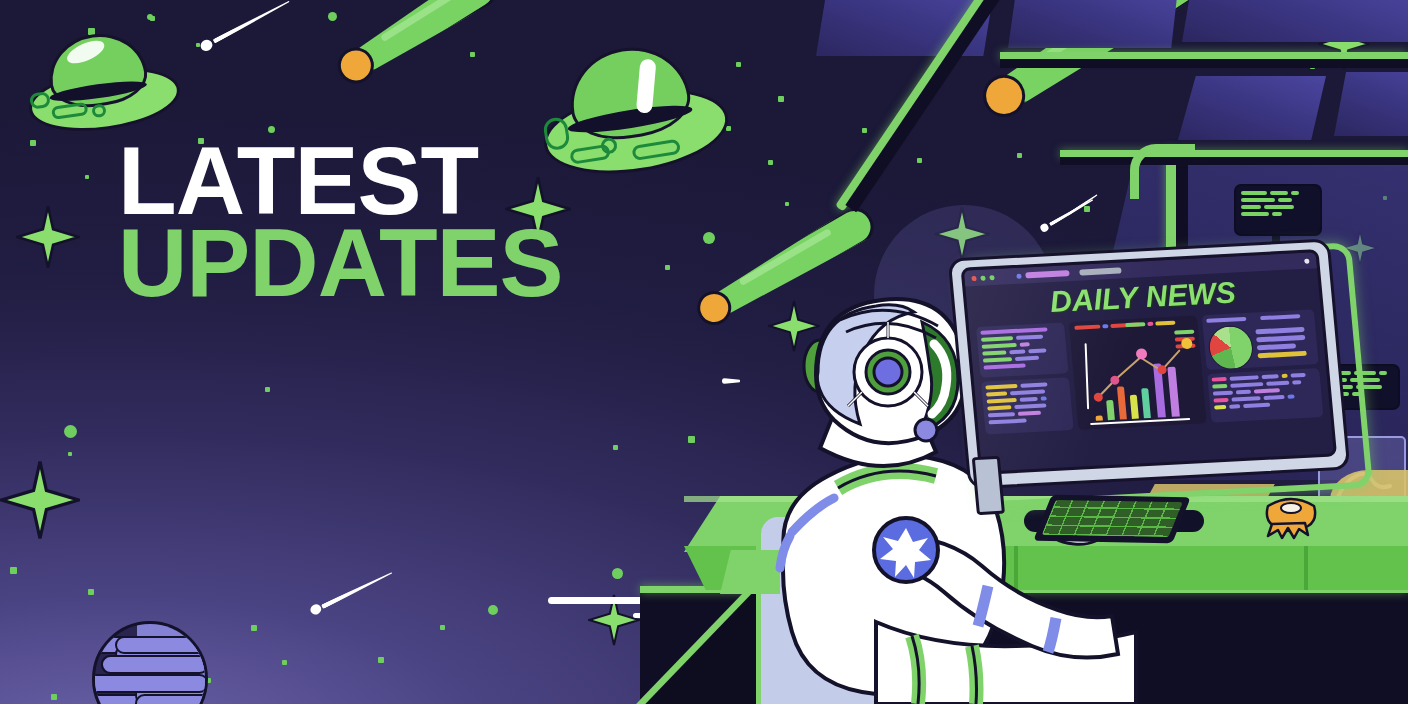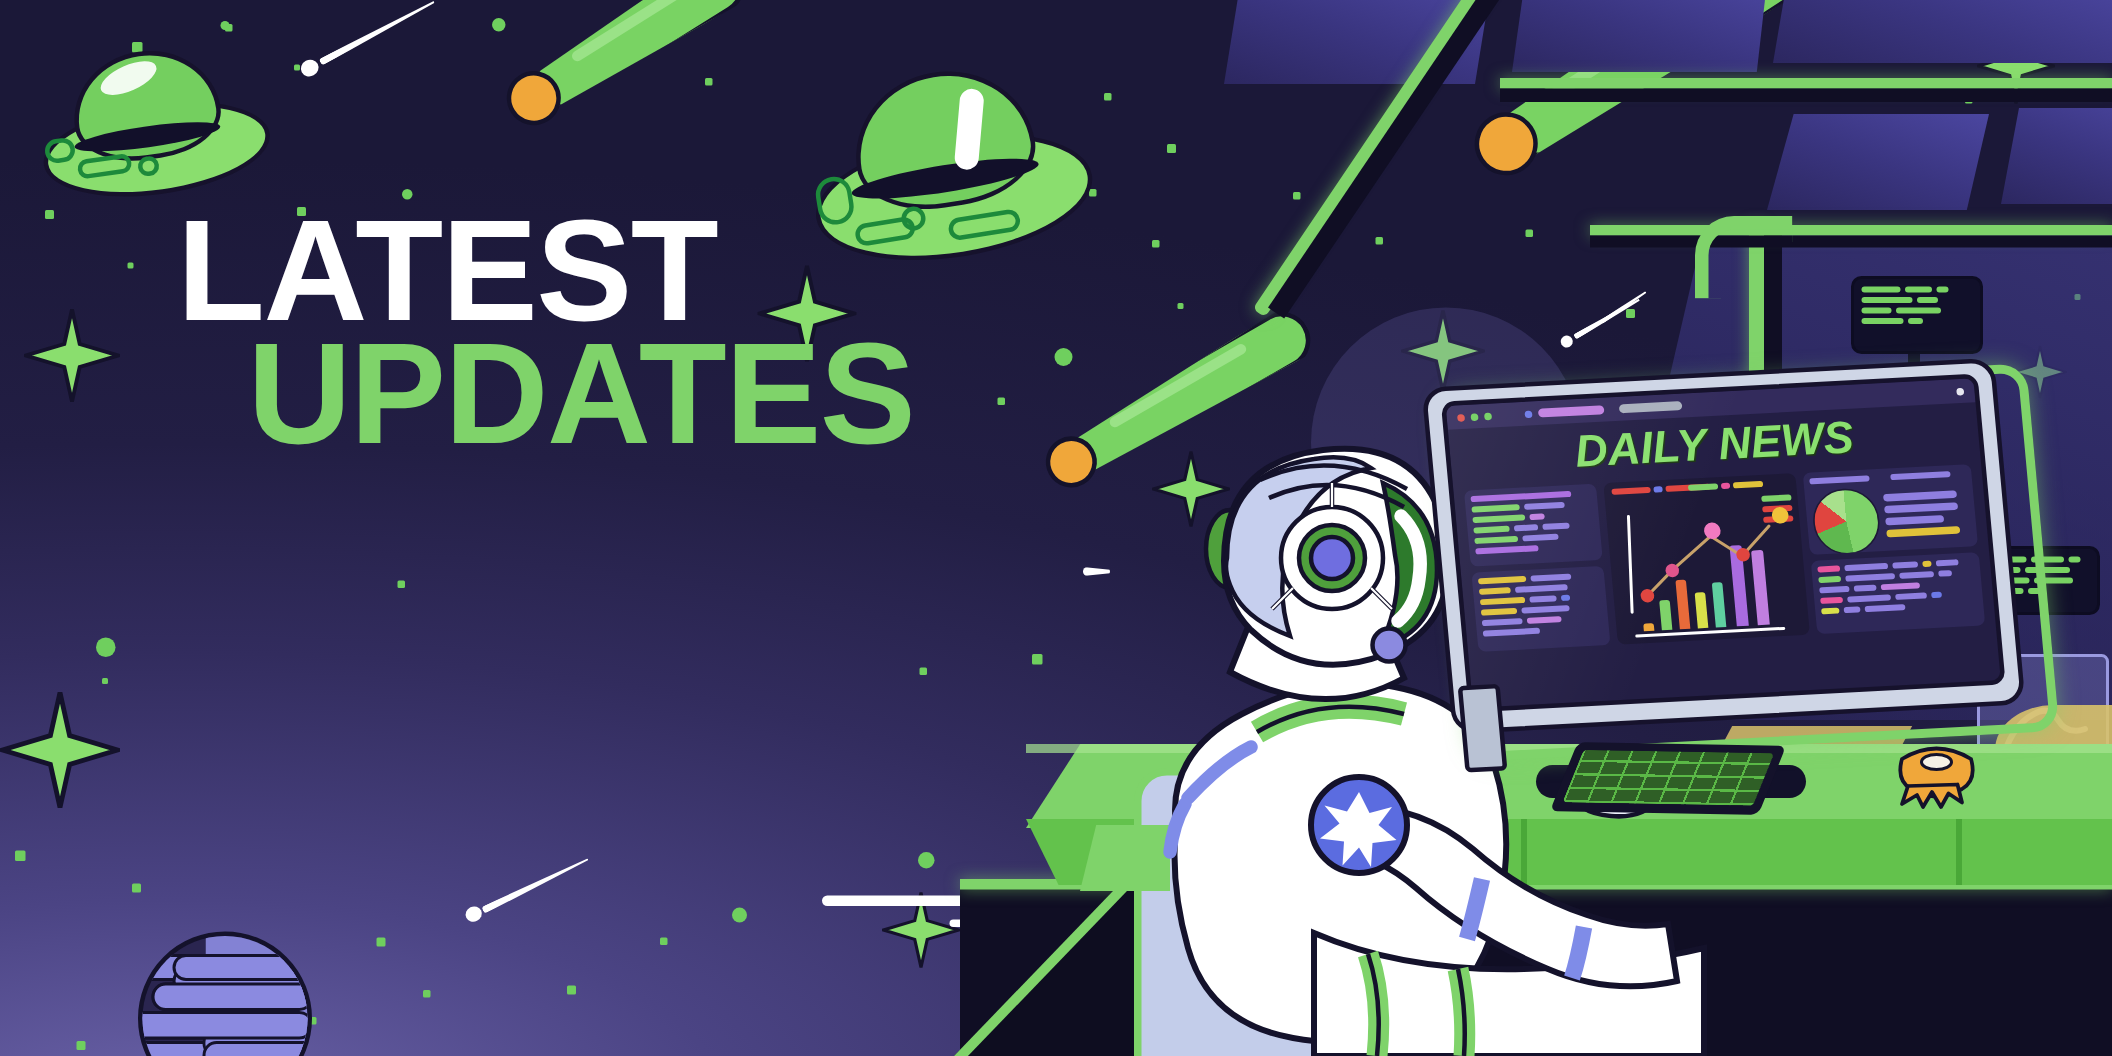--- a/index.html
+++ b/index.html
@@ -24,21 +24,21 @@
     font-weight:800;letter-spacing:-1px;line-height:0.90;
     font-size:96px;text-transform:uppercase;
     font-family:"Liberation Sans", sans-serif;
     white-space:nowrap;
   }
   .hl-w{color:#ffffff;}
   .hl-g{color:#7fd36a;}
   #l1{font-size:95px;}
   #l2{font-size:104px;margin-top:-6px;}
   #l3{font-size:95px;margin-top:-4px;}
-  #l4{font-size:104px;margin-top:-4px;margin-left:47px;}
+  #l4{font-size:104px;margin-top:-4px;}
 
   
   .ufo{position:absolute;}
   .ufo .dome{position:absolute;border-radius:50% 50% 45% 45%/62% 62% 38% 38%;
     background:#74cf5f;border:3px solid #16122c;}
   .ufo .body{position:absolute;border-radius:50%;background:#8ade6e;border:3px solid #16122c;}
   .ufo .band{position:absolute;background:#12102a;border-radius:50%;}
   .ufo .gloss{position:absolute;background:#ffffff;border-radius:50%;}
   .ufo .vent{position:absolute;border:3px solid #1d8a3b;border-radius:20px;background:transparent;}
 

